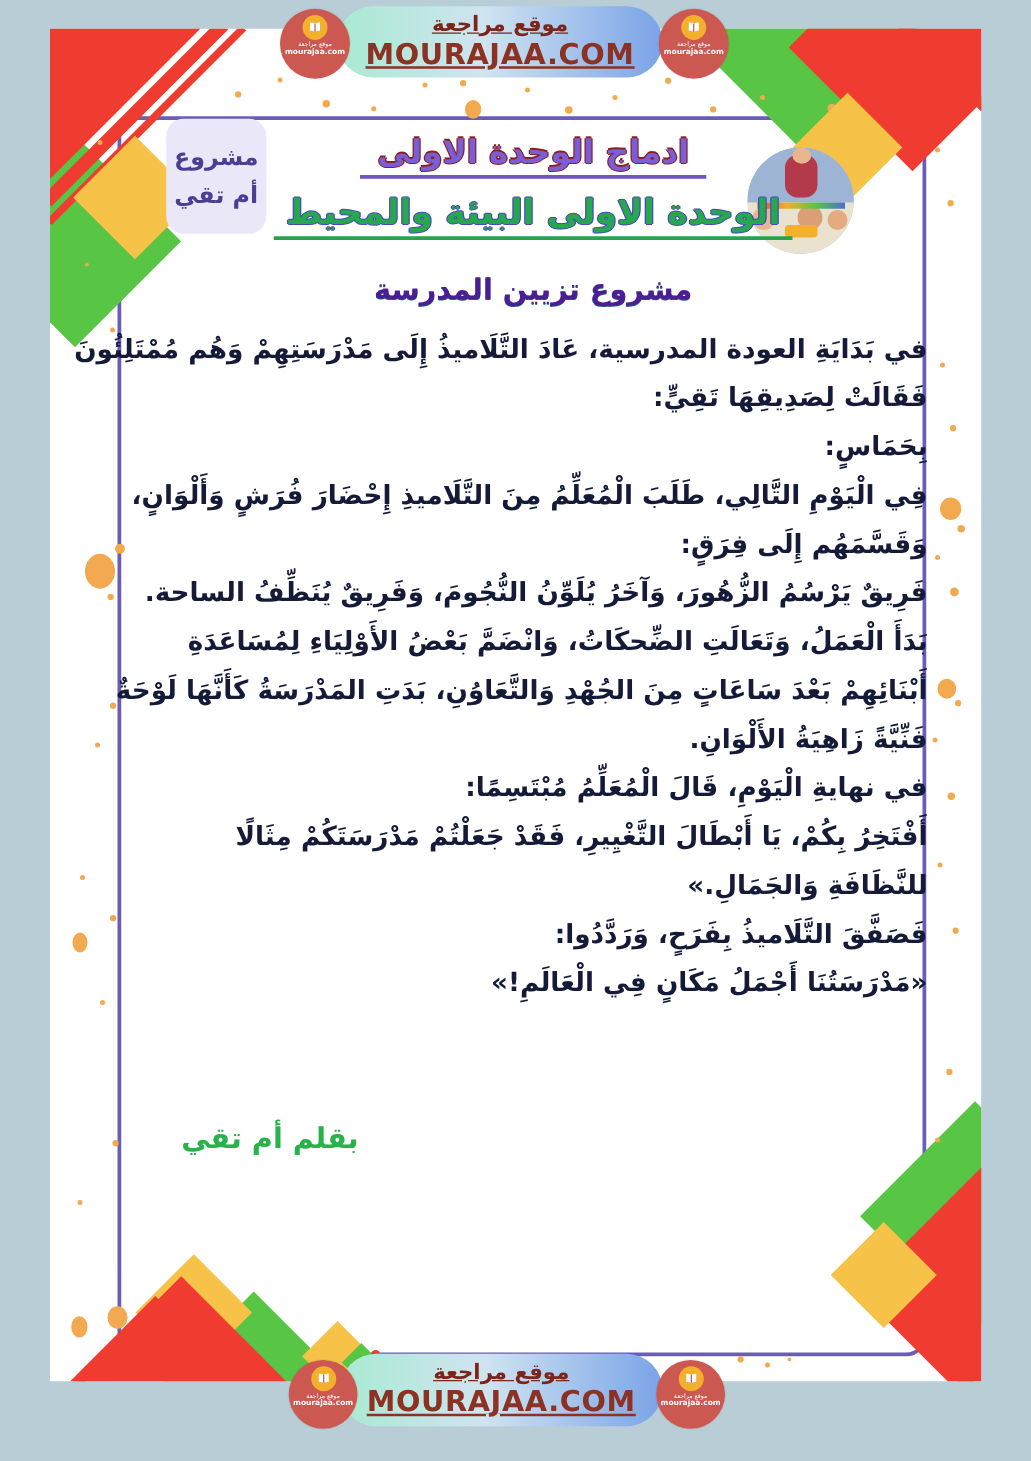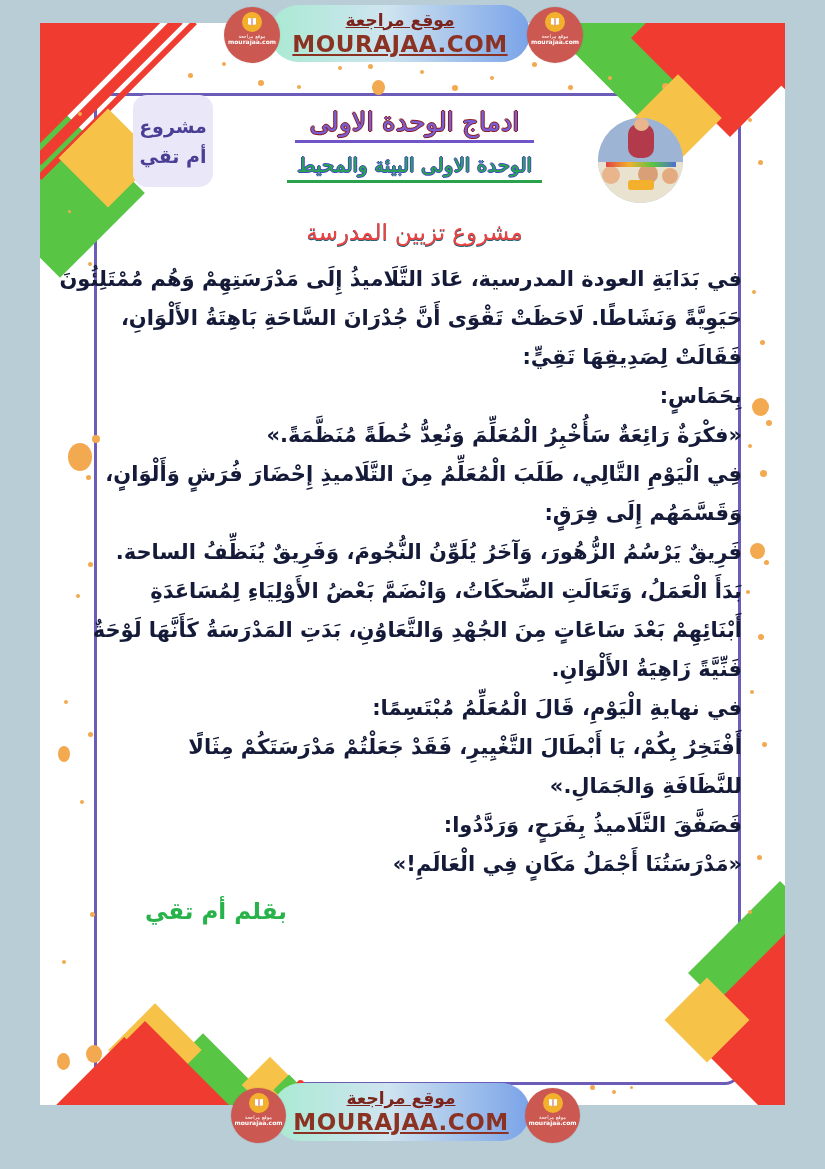--- a/index.html
+++ b/index.html
@@ -58,38 +58,38 @@
     background:#eae7f8;border-radius:14px;z-index:6;
     display:flex;flex-direction:column;align-items:center;justify-content:center;
     direction:rtl;color:#4a3f94;font-weight:bold;font-size:19px;line-height:1.6;
   }
   .avatar{
     position:absolute;left:558px;top:95px;width:85px;height:85px;border-radius:50%;
     overflow:hidden;z-index:6;background:#aebfd8;
   }
   .avatar .ph{position:absolute;}
   .title1,.title2,.title3{
-    position:absolute;left:54px;width:641px;text-align:center;z-index:6;direction:rtl;
-    font-weight:normal;
+    position:absolute;left:66px;width:641px;text-align:center;z-index:6;direction:rtl;
+    font-weight:bold;
   }
   .title1{top:84px;font-size:26px;}
   .title1 span{
     color:#7a5ed6;
     text-shadow:-1px 0 #8b1f1f,1px 0 #8b1f1f,0 -1px #8b1f1f,0 1px #8b1f1f;
     border-bottom:3px solid #6f55c8;padding:0 14px 3px 14px;
   }
-  .title2{top:130px;font-size:20px;}
+  .title2{top:130px;font-size:28px;}
   .title2 span{
     color:#28a84e;
     text-shadow:-1px 0 #4549c0,1px 0 #4549c0,0 -1px #4549c0,0 1px #4549c0;
     border-bottom:3px solid #2aa24d;padding:0 10px 3px 10px;
   }
   .title3{top:196px;font-size:23px;}
   .title3 span{
-    color:#ef4444;text-shadow:0 1px 0 #1b5f75;
+    color:#4c1d95;text-shadow:0 1px 0 #1b5f75;
   }
   .article{
     position:absolute;left:58px;top:237px;width:644px;z-index:6;direction:rtl;
     color:#141a38;font-weight:bold;font-size:21px;
   }
   .article .line{height:39px;line-height:39px;text-align:right;white-space:nowrap;}
   .byline{
     position:absolute;left:105px;top:875px;z-index:7;direction:rtl;
     color:#27b24a;font-weight:bold;font-size:23px;
   }
@@ -202,24 +202,22 @@
   </div>
   <div class="title2" dir="rtl">
     <span>الوحدة الاولى البيئة والمحيط</span>
   </div>
   <div class="title3" dir="rtl">
     <span>مشروع تزيين المدرسة</span>
   </div>
 
   <div class="article" dir="rtl">
     <div class="line">في بَدَايَةِ العودة المدرسية، عَادَ التَّلَاميذُ إِلَى مَدْرَسَتِهِمْ وَهُم مُمْتَلِئُونَ</div>
-    <div class="line">حَيَوِيَّةً وَنَشَاطًا. لَاحَظَتْ تَقْوَى أَنَّ جُدْرَانَ السَّاحَةِ بَاهِتَةُ الأَلْوَانِ،</div>
     <div class="line">فَقَالَتْ لِصَدِيقِهَا تَقِيٍّ:</div>
     <div class="line">بِحَمَاسٍ:</div>
-    <div class="line">«فكْرَةٌ رَائِعَةٌ سَأُخْبِرُ الْمُعَلِّمَ وَنُعِدُّ خُطَةً مُنَظَّمَةً.»</div>
     <div class="line">فِي الْيَوْمِ التَّالِي، طَلَبَ الْمُعَلِّمُ مِنَ التَّلَاميذِ إِحْضَارَ فُرَشٍ وَأَلْوَانٍ،</div>
     <div class="line">وَقَسَّمَهُم إِلَى فِرَقٍ:</div>
     <div class="line">فَرِيقٌ يَرْسُمُ الزُّهُورَ، وَآخَرُ يُلَوِّنُ النُّجُومَ، وَفَرِيقٌ يُنَظِّفُ الساحة.</div>
     <div class="line">بَدَأَ الْعَمَلُ، وَتَعَالَتِ الضِّحكَاتُ، وَانْضَمَّ بَعْضُ الأَوْلِيَاءِ لِمُسَاعَدَةِ</div>
     <div class="line">أَبْنَائِهِمْ بَعْدَ سَاعَاتٍ مِنَ الجُهْدِ وَالتَّعَاوُنِ، بَدَتِ المَدْرَسَةُ كَأَنَّهَا لَوْحَةٌ</div>
     <div class="line">فَنِّيَّةً زَاهِيَةُ الأَلْوَانِ.</div>
     <div class="line">في نهايةِ الْيَوْمِ، قَالَ الْمُعَلِّمُ مُبْتَسِمًا:</div>
     <div class="line">أَفْتَخِرُ بِكُمْ، يَا أَبْطَالَ التَّغْيِيرِ، فَقَدْ جَعَلْتُمْ مَدْرَسَتَكُمْ مِثَالًا</div>
     <div class="line">للنَّظَافَةِ وَالجَمَالِ.»</div>
     <div class="line">فَصَفَّقَ التَّلَاميذُ بِفَرَحٍ، وَرَدَّدُوا:</div>

